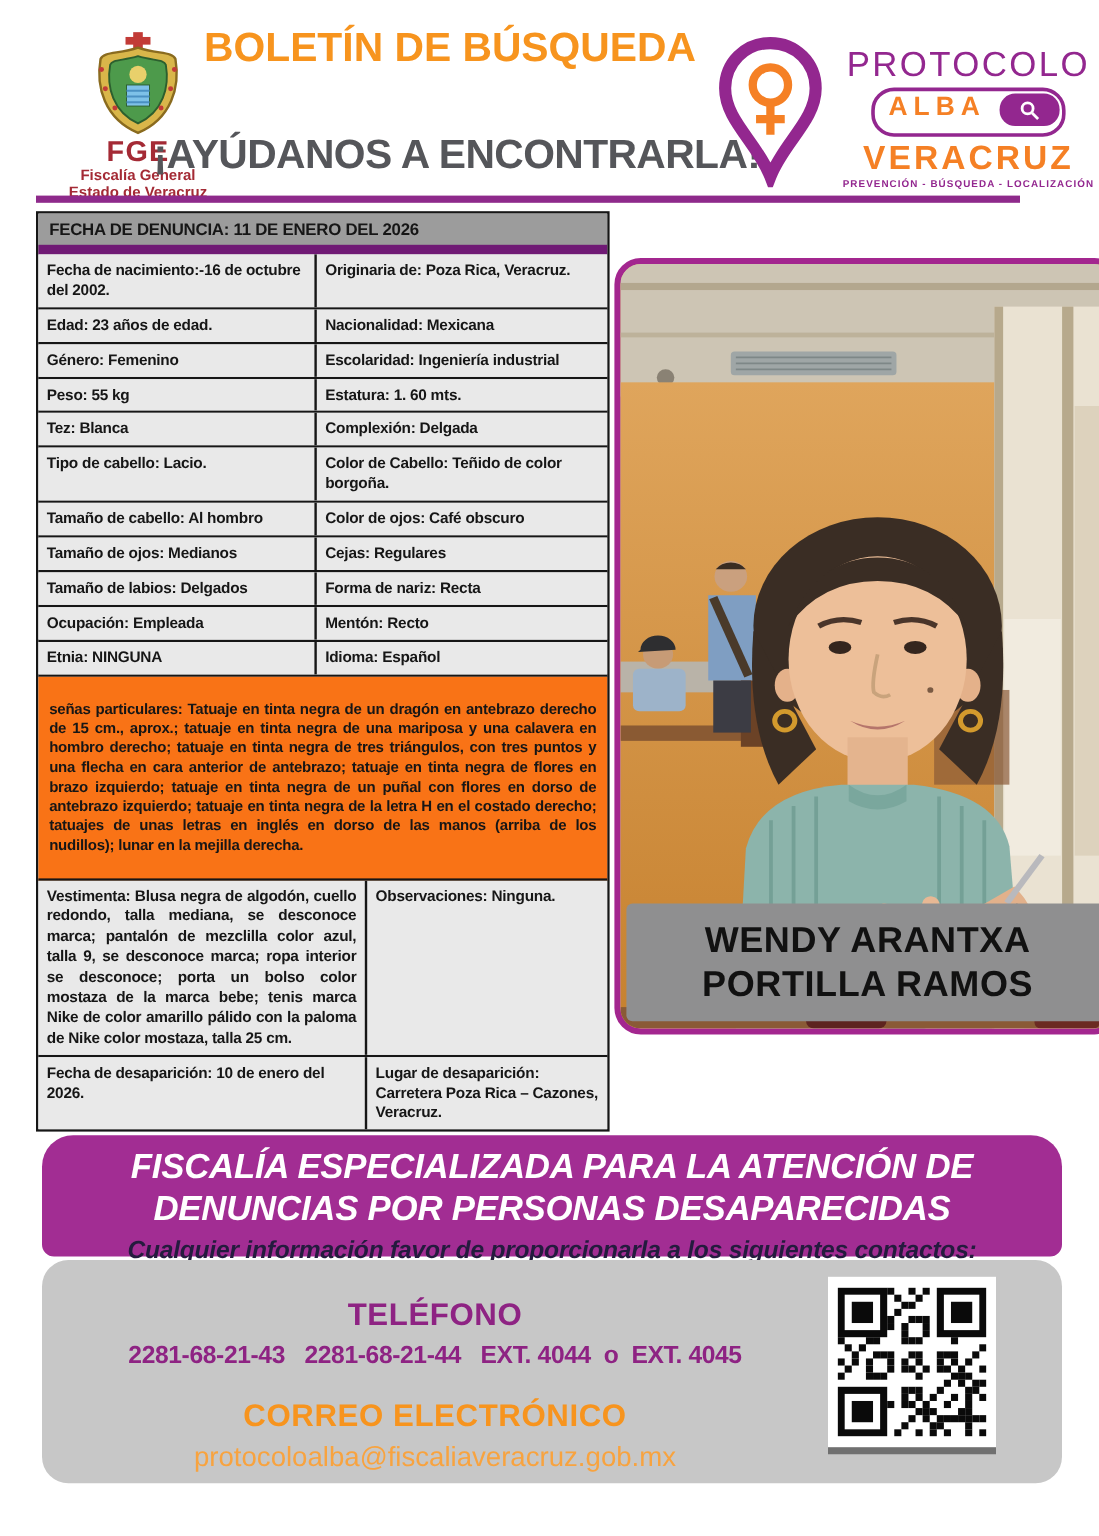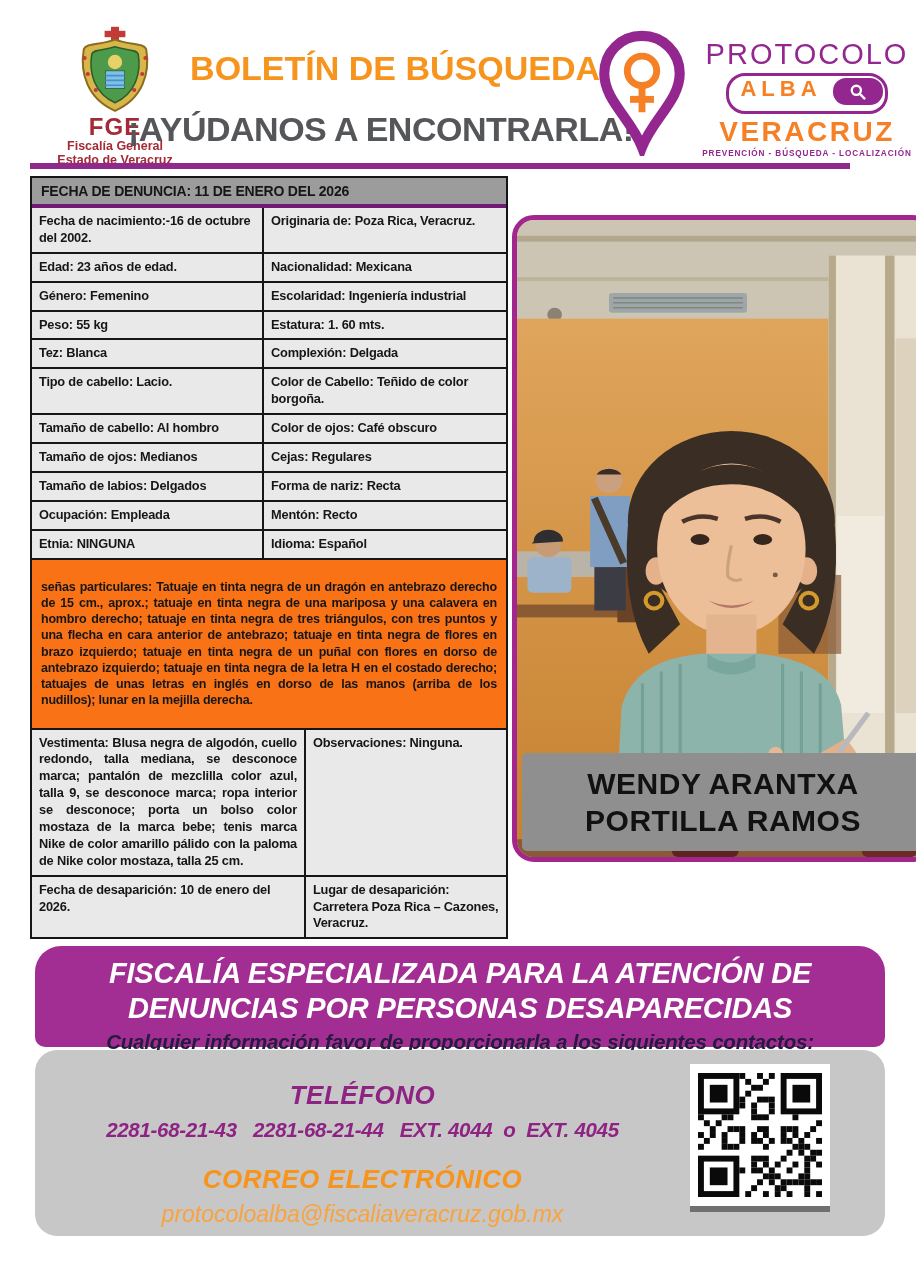--- a/index.html
+++ b/index.html
@@ -5,42 +5,42 @@
   * { box-sizing: border-box; margin: 0; padding: 0; }
   body { background:#fff; font-family:"Liberation Sans", sans-serif; }
   .page { position:relative; width:916px; height:1280px; margin:0 auto; background:#ffffff; overflow:hidden; }
 
   
   .fge { position:absolute; left:36px; top:26px; width:158px; text-align:center; }
   .fge svg { display:block; margin:0 auto; }
   .fge-abbr { font-size:24px; font-weight:800; color:#a42a35; line-height:1.05; letter-spacing:1px; }
   .fge-sub { font-size:12.5px; font-weight:700; color:#a42a35; line-height:1.12; }
 
-  .main-title { position:absolute; left:150px; top:50px; width:450px; text-align:right;
+  .main-title { position:absolute; left:150px; top:22px; width:450px; text-align:center;
     color:#f7941e; font-size:34px; font-weight:800; line-height:1.1; letter-spacing:0px; }
   .help-line { position:absolute; left:128px; top:110px; width:500px; text-align:center;
     color:#55565a; font-size:34px; font-weight:800; white-space:nowrap; letter-spacing:-0.5px; }
 
   .protocolo { position:absolute; left:596px; top:28px; display:flex; gap:8px; align-items:flex-start; }
   .proto-text { width:222px; text-align:center; padding-top:12px; }
   .p-word1 { color:#93278f; font-size:29px; font-weight:500; letter-spacing:2px; line-height:1.0; }
   .pill { display:inline-flex; align-items:flex-start; border:3.5px solid #93278f; border-radius:19px;
     overflow:hidden; background:#fff; margin-top:4px; height:41px; }
   .alba { padding:0 11px; color:#f58025; font-weight:800; font-size:22px; letter-spacing:5px; }
   .mag { background:#93278f; border-radius:13px; width:50px; height:27px; margin:2px 2px 2px 0;
     display:flex; align-items:center; justify-content:center; }
   .p-word3 { color:#f58025; font-size:28px; font-weight:800; letter-spacing:2.5px; line-height:1.15; margin-top:2px; }
   .p-tagline { color:#93278f; font-size:8.2px; font-weight:700; letter-spacing:0.9px; white-space:nowrap; margin-top:1px; }
 
   .divider { position:absolute; left:30px; top:163px; width:820px; height:6px; background:#8e2a8b; }
 
   
   .info-table { position:absolute; left:30px; top:176px; width:478px;
     border:2px solid #161616; color:#161616; font-weight:700; letter-spacing:-0.2px; }
-  .t-header { background:#9c9c9c; padding:5px 9px; font-size:14px; border-bottom:4px solid #701a75; }
+  .t-header { background:#9c9c9c; padding:5px 9px; font-size:14px; border-bottom:8px solid #701a75; }
   .t-row { display:grid; grid-template-columns:230px 1fr; border-bottom:2px solid #161616; }
   .t-row:last-child { border-bottom:none; }
   .t-row.wide { grid-template-columns:272px 1fr; }
   .t-cell { background:#e9e9e9; padding:5px 7px; font-size:12.8px; line-height:1.32; }
   .t-cell + .t-cell { border-left:2px solid #161616; }
   .t-senas { background:#f97316; padding:19px 9px; font-size:12.5px; line-height:1.3;
     text-align:justify; border-bottom:2px solid #161616; }
   .just { text-align:justify; }
 
   
@@ -51,21 +51,21 @@
     border-radius:5px; display:flex; flex-direction:column; align-items:center; justify-content:center;
     color:#111; font-size:30px; font-weight:800; line-height:1.25; letter-spacing:0.5px; text-align:center; }
 
   
   .banner { position:absolute; left:35px; top:946px; width:850px; height:101px; background:#a22d93;
     border-radius:26px 26px 10px 10px; text-align:center;font-style:italic; }
   .banner-title { color:#ffffff; font-size:29px; font-weight:800; line-height:1.2; padding-top:10px; letter-spacing:-0.2px; }
   .banner-sub { color:#241b3e; font-size:20.5px; font-weight:800; margin-top:4px; letter-spacing:-0.2px; }
 
   .contacts { position:absolute; left:35px; top:1050px; width:850px; height:186px;
-    background:#c7c7c7; border-radius:22px;font-style:italic; }
+    background:#c7c7c7; border-radius:22px; }
   .contact-text { position:absolute; left:0; top:0; width:655px; height:100%; text-align:center; }
   .tel-label { color:#8e2383; font-size:26px; font-weight:800; margin-top:30px; letter-spacing:0.5px; }
   .tel-nums { color:#8e2383; font-size:20.5px; font-weight:800; margin-top:7px; white-space:pre-wrap; letter-spacing:-0.3px; }
   .mail-label { color:#f7941e; font-size:26px; font-weight:800; margin-top:22px; letter-spacing:0.5px; }
   .mail-addr { color:#f8a33f; font-size:23px; font-weight:400; margin-top:6px; }
   .qr-card { position:absolute; left:655px; top:14px; width:140px; height:148px; background:#ffffff;
     border-bottom:6px solid #707070; display:flex; align-items:center; justify-content:center; }
 </style>
 </head>
 <body>

